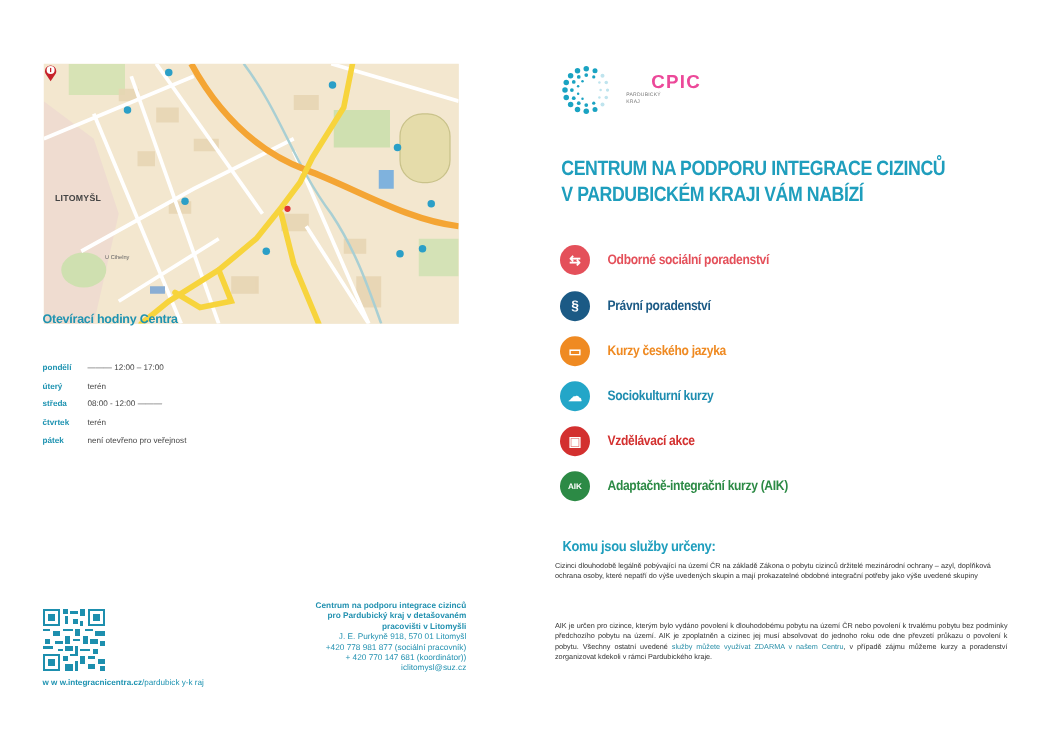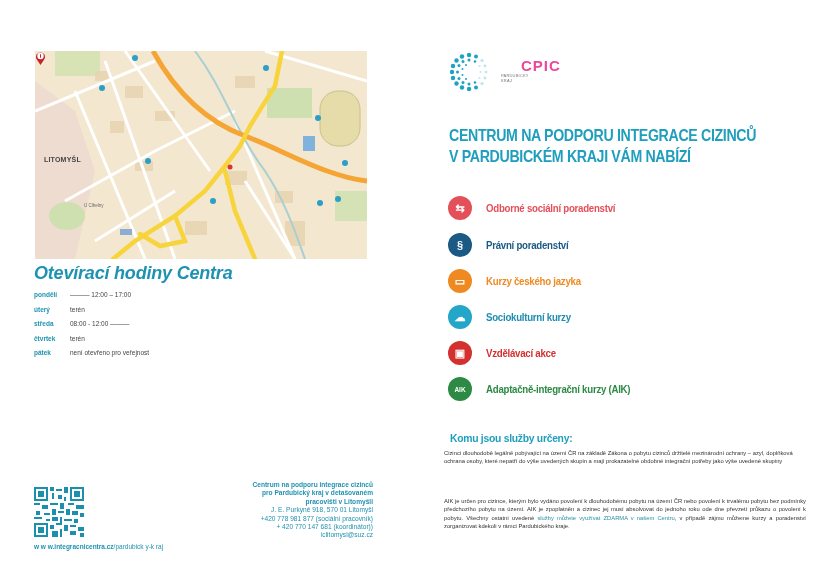--- a/index.html
+++ b/index.html
@@ -18,22 +18,22 @@
     }
     .map-sublabel {
       position: absolute; left: 49px; top: 152px;
       font-size: 4.5px; color: #666;
     }
     .map-pin {
       position: absolute; left: 163px; top: 143px; width: 11px; height: 15px;
     }
 
     .hours-title {
-      position: absolute; left: 34px; top: 263px;
-      font-size: 18px; font-weight: bold; color: #1e93b1; letter-spacing: -0.2px; font-style: italic;
+      position: absolute; left: 34px; top: 250px;
+      font-size: 10px; font-weight: bold; color: #1e93b1; letter-spacing: -0.2px;
     }
     .hours-row {
       position: absolute; left: 34px; font-size: 6.5px; display: flex; align-items: center;
     }
     .hours-day { width: 36px; font-weight: bold; color: #1e93b1; }
     .hours-val { color: #444; }
 
     .qr {
       position: absolute; left: 34px; top: 487px; width: 50px; height: 50px;
     }

